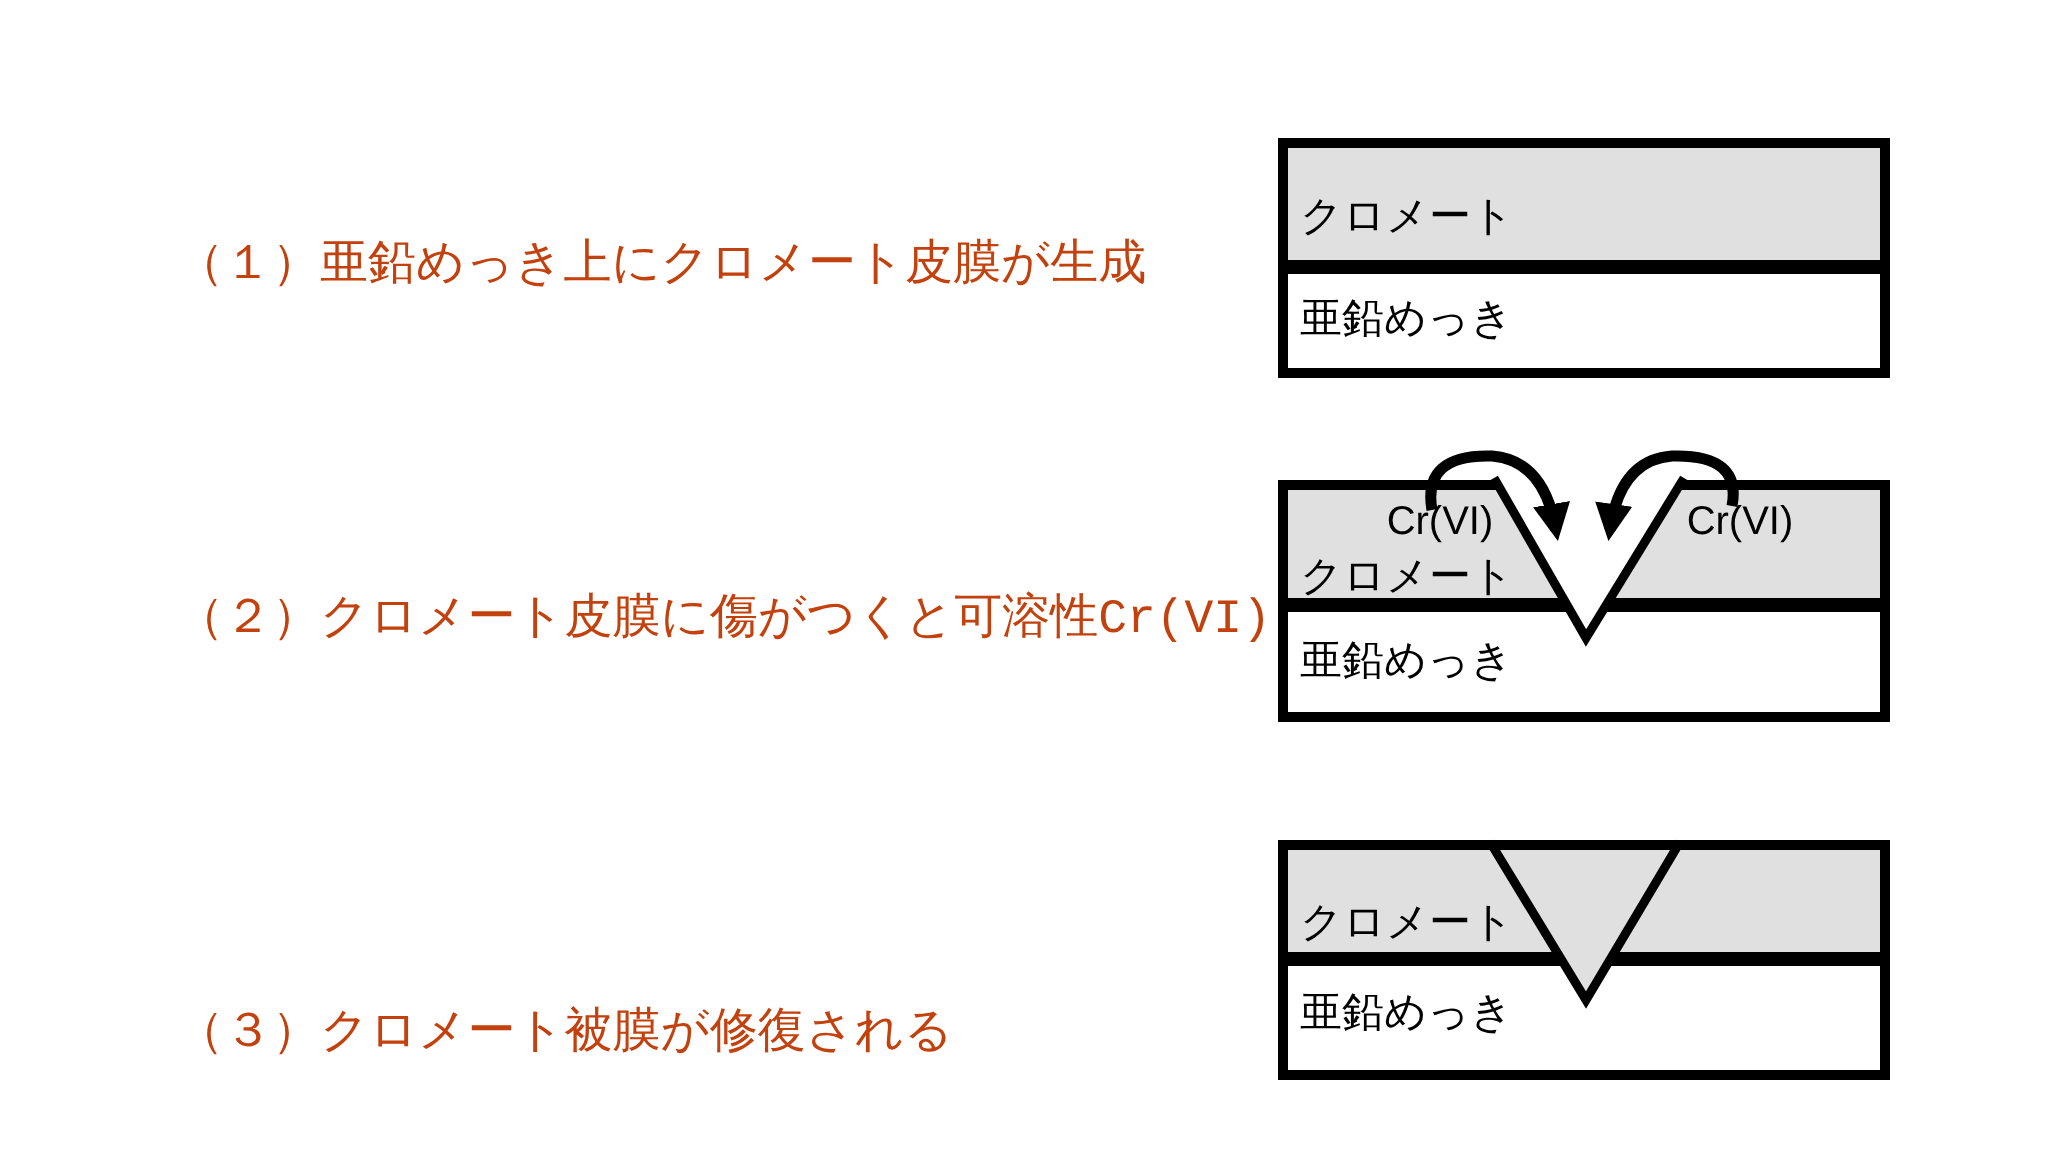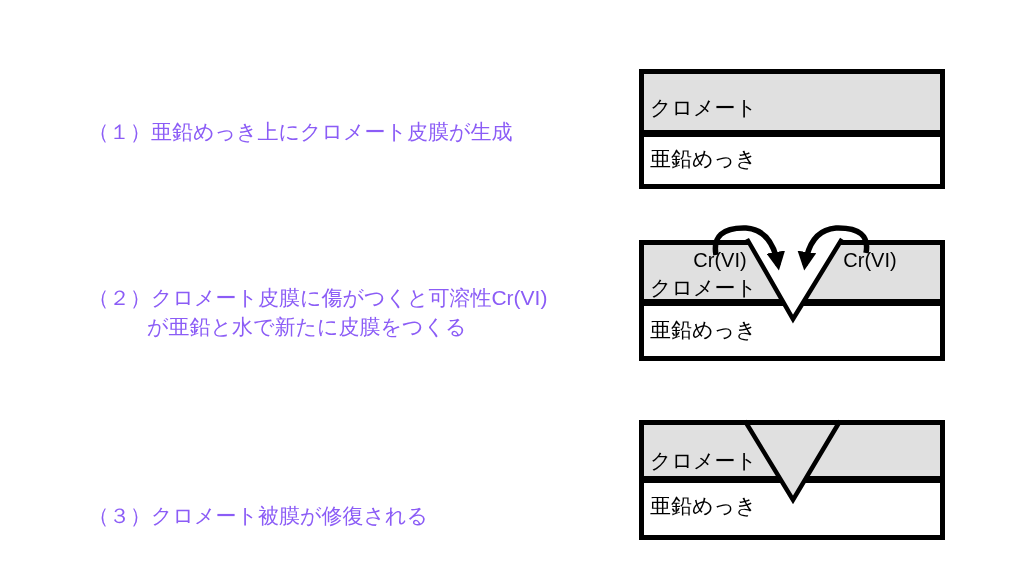--- a/index.html
+++ b/index.html
@@ -12,23 +12,23 @@
     position: relative;
     width: 1024px;
     height: 576px;
     background: #ffffff;
     overflow: hidden;
     color: #000000;
   }
   .caption {
     position: absolute;
     left: 88px;
-    font-size: 21px;
+    font-size: 24px;
     line-height: 29px;
-    color: #8b5cf6;
+    color: #c2410c;
     white-space: nowrap;
   }
   .caption .line2 {
     padding-left: 59px;
   }
   .diagram-svg {
     position: absolute;
     left: 634px;
   }
   .jp-label {
@@ -59,23 +59,22 @@
 </style>
 </head>
 <body>
 
 <div class="canvas">
 
   <div class="caption" style="top:117px;">
     <div>（１）亜鉛めっき上にクロメート皮膜が生成</div>
   </div>
 
-  <div class="caption" style="top:283px;">
+  <div class="caption" style="top:296px;font-family:Liberation Mono, monospace;">
     <div>（２）クロメート皮膜に傷がつくと可溶性Cr(VI)</div>
-    <div class="line2">が亜鉛と水で新たに皮膜をつくる</div>
   </div>
 
   <div class="caption" style="top:461px;margin-top:40px;">
     <div>（３）クロメート被膜が修復される</div>
   </div>
 
   <svg class="diagram-svg" style="top:64px;" width="320" height="132" viewBox="0 0 320 132">
     <rect x="5" y="5" width="306" height="63" fill="#e0e0e0"></rect>
     <rect x="5" y="68" width="306" height="57" fill="#ffffff"></rect>
     <rect x="5" y="66" width="306" height="7" fill="#000000"></rect>

